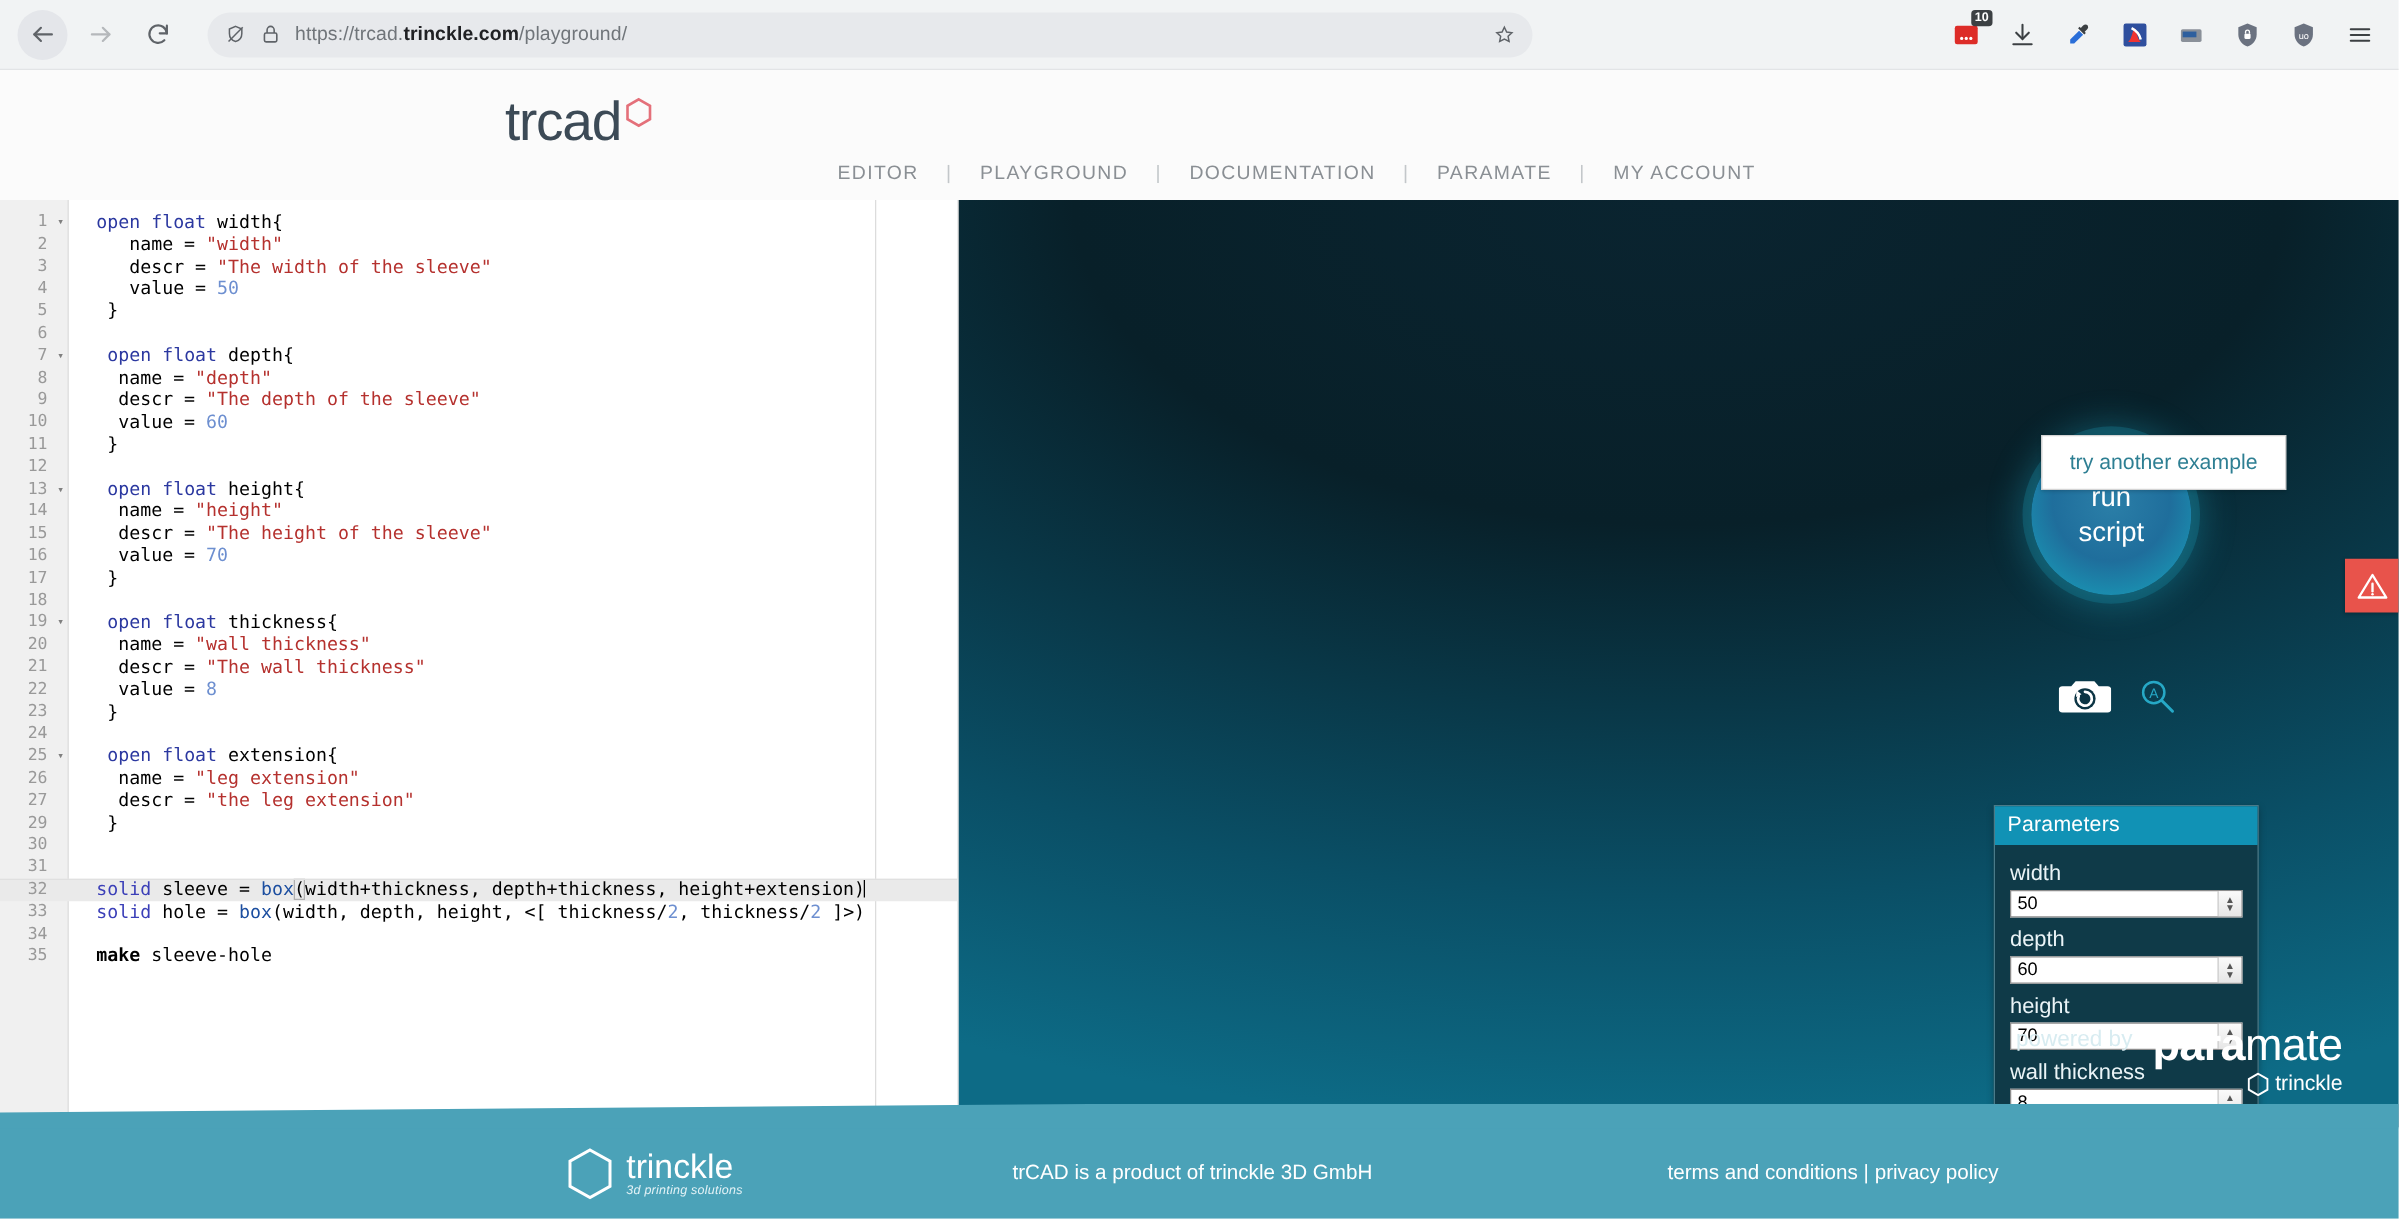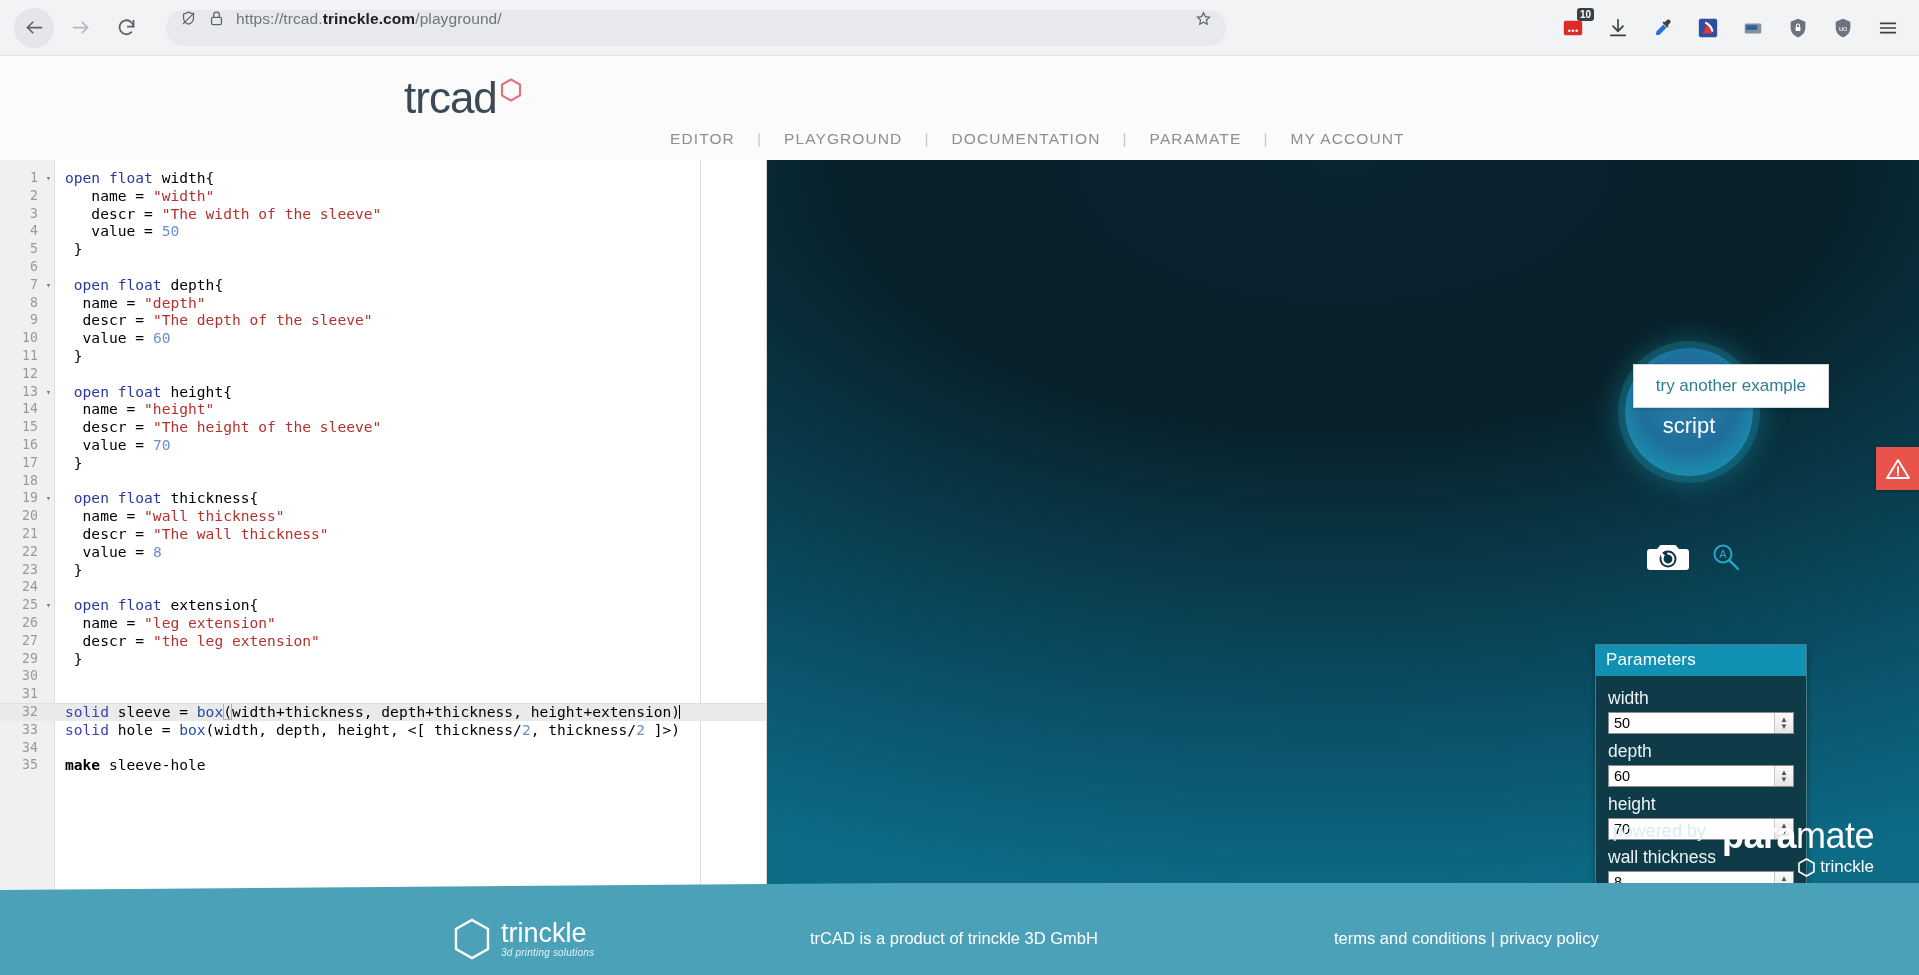--- a/index.html
+++ b/index.html
@@ -18,21 +18,21 @@
   .nav-btn {
     width: 40px; height: 40px; border-radius: 50%;
     display: flex; align-items: center; justify-content: center;
     color: #5f6368; flex: none;
   }
   .nav-btn.active-bg { background: #e4e6ea; }
   .nav-btn svg { width: 21px; height: 21px; }
   .omnibox {
     flex: 1; height: 36px; margin-left: 14px; margin-right: 10px;
     background: #e7e9ec; border-radius: 18px;
-    display: flex; align-items: flex-start; padding: 0 14px; gap: 11px;
+    display: flex; align-items: center; padding: 0 14px; gap: 11px;
     max-width: 1060px;
   }
   .omnibox .icon { color: #5f6368; display: flex; align-items: center; }
   .omnibox .icon svg { width: 17px; height: 17px; }
   .url-text {
     flex: 1; font-size: 15.5px; color: #70757a; letter-spacing: .1px;
     white-space: nowrap; overflow: hidden;
   }
   .url-text b { color: #202124; font-weight: 700; }
   .url-text .scheme { color: #70757a; }
@@ -82,21 +82,21 @@
   .line { display: flex; height: 17.8px; position: relative; }
   .line.hl { background: #eaeaea; }
   .line.hl::after {
     content: ""; position: absolute; left: 0; right: 0; top: 0; height: 1px; background: #e0e0e0;
   }
   .ln {
     width: 42px; text-align: right; color: #999; flex: none;
     padding-right: 4px; font-size: 13.2px; user-select: none;
   }
   .fold { width: 13px; flex: none; color: #808080; font-size: 9px; text-align: center; line-height: 19px; }
-  .code { padding-left: 10px; white-space: pre; color: #000; }
+  .code { padding-left: 10px; white-space: pre; color: #000; margin-left: 12px; }
   .kw { color: #2b38a0; }
   .kw2 { color: #3b3fb8; }
   .str { color: #b5312e; }
   .num { color: #6d8fd0; }
   .bold { font-weight: bold; color: #000; }
   .fn { color: #1d4fa0; }
   .editor-vline { position: absolute; top: 0; bottom: 0; width: 1px; background: #dcdcdc; }
   .cursor {
     display: inline-block; width: 1px; height: 14px; background: #000;
     vertical-align: -2px; margin-left: -1px;
@@ -114,21 +114,21 @@
     background: radial-gradient(circle at 50% 42%, #2b7fa8 0%, #1f6e9c 48%, #1a8fb0 78%, #1fb3cc 100%);
     box-shadow: 0 0 26px 10px rgba(32,175,205,.30), 0 0 0 7px rgba(27,150,180,.25);
     display: flex; flex-direction: column; align-items: center; justify-content: center;
     color: #fff; font-size: 22px; line-height: 28px; cursor: pointer; border: none;
   }
   .vp-tools { position: absolute; left: 880px; top: 380px; display: flex; align-items: center; gap: 22px; }
   .cam-icon { width: 42px; height: 34px; }
   .zoom-icon { width: 30px; height: 30px; }
 
   .try-btn {
-    position: absolute; right: 90px; top: 204px;
+    position: absolute; right: 90px; top: 188px;
     background: #fff; color: #2e7f93; border: 1px solid #d4d4d4;
     font-size: 17px; padding: 11px 22px; cursor: pointer;
     box-shadow: 0 1px 3px rgba(0,0,0,.2);
   }
   .warn-tab {
     position: absolute; right: 0; top: 287px;
     width: 43px; height: 43px; background: #e8534b;
     display: flex; align-items: center; justify-content: center;
     cursor: pointer; box-shadow: -1px 1px 3px rgba(0,0,0,.25);
   }

